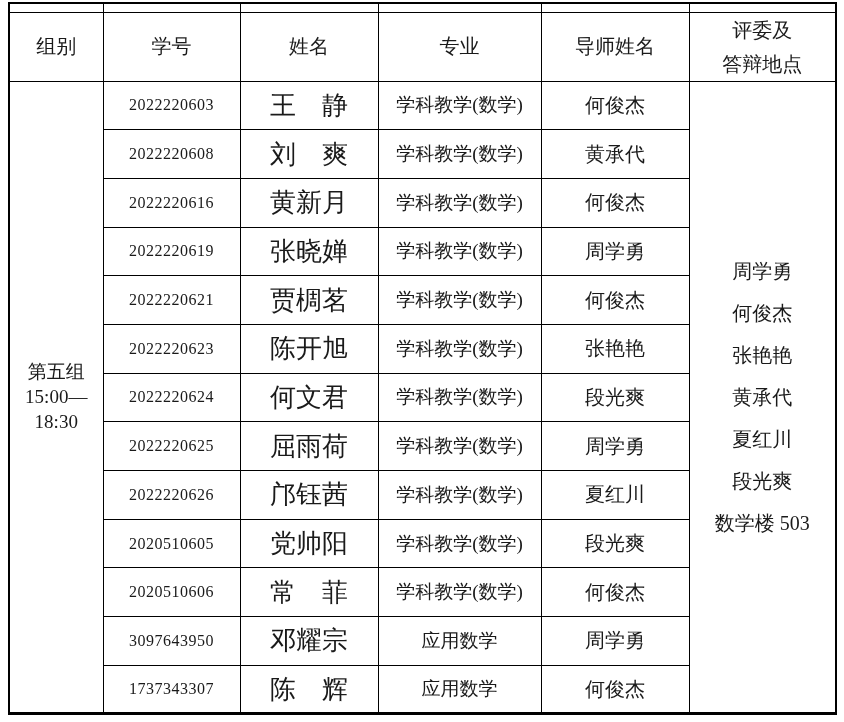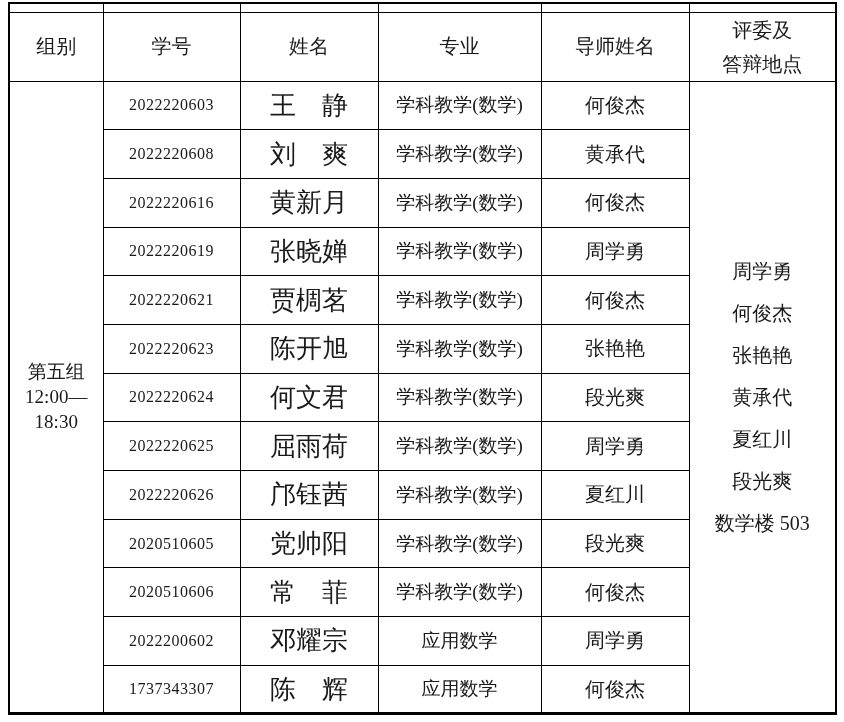--- a/index.html
+++ b/index.html
@@ -78,21 +78,21 @@
       <th class="head-cell">学号</th>
       <th class="head-cell">姓名</th>
       <th class="head-cell">专业</th>
       <th class="head-cell">导师姓名</th>
       <th class="head-cell multiline">评委及
 答辩地点</th>
     </tr>
 
     <tr class="data-row">
       <td class="group-cell" rowspan="13">第五组
-12:00—
+15:00—
 18:30</td>
       <td class="id-cell">2022220603</td>
       <td class="name-cell">王　静</td>
       <td class="major-cell">学科教学(数学)</td>
       <td class="adv-cell">何俊杰</td>
       <td class="judges-cell" rowspan="13">周学勇
 何俊杰
 张艳艳
 黄承代
 夏红川
@@ -153,21 +153,21 @@
       <td class="major-cell">学科教学(数学)</td>
       <td class="adv-cell">段光爽</td>
     </tr>
     <tr class="data-row">
       <td class="id-cell">2020510606</td>
       <td class="name-cell">常　菲</td>
       <td class="major-cell">学科教学(数学)</td>
       <td class="adv-cell">何俊杰</td>
     </tr>
     <tr class="data-row">
-      <td class="id-cell">2022200602</td>
+      <td class="id-cell">3097643950</td>
       <td class="name-cell">邓耀宗</td>
       <td class="major-cell">应用数学</td>
       <td class="adv-cell">周学勇</td>
     </tr>
     <tr class="data-row">
       <td class="id-cell">1737343307</td>
       <td class="name-cell">陈　辉</td>
       <td class="major-cell">应用数学</td>
       <td class="adv-cell">何俊杰</td>
     </tr>

